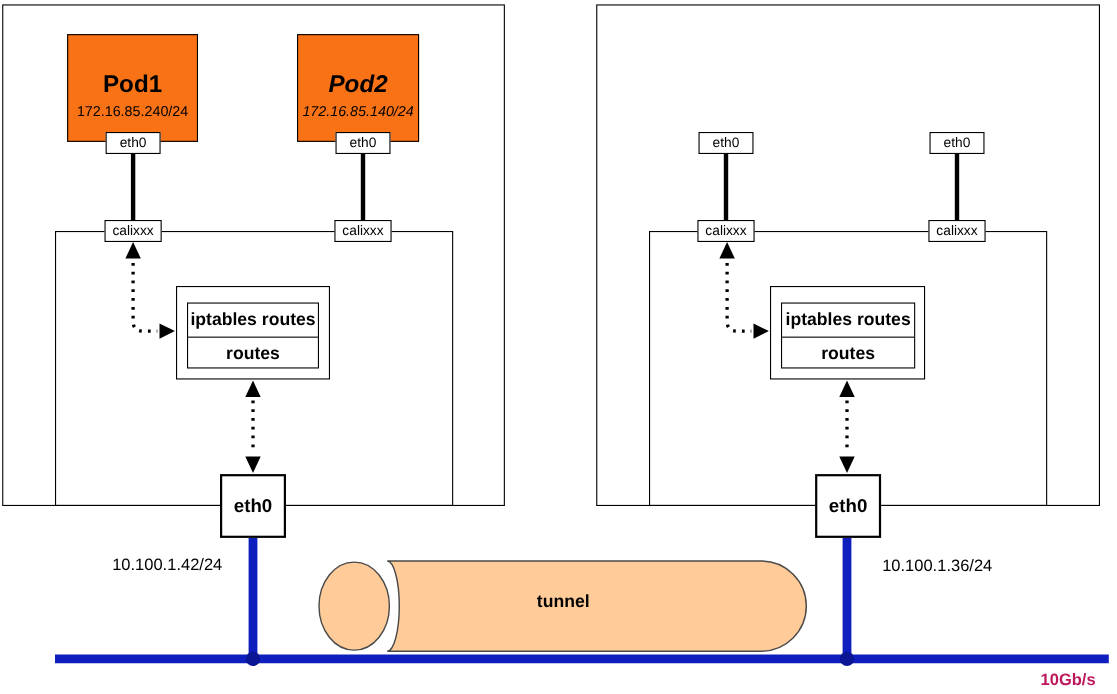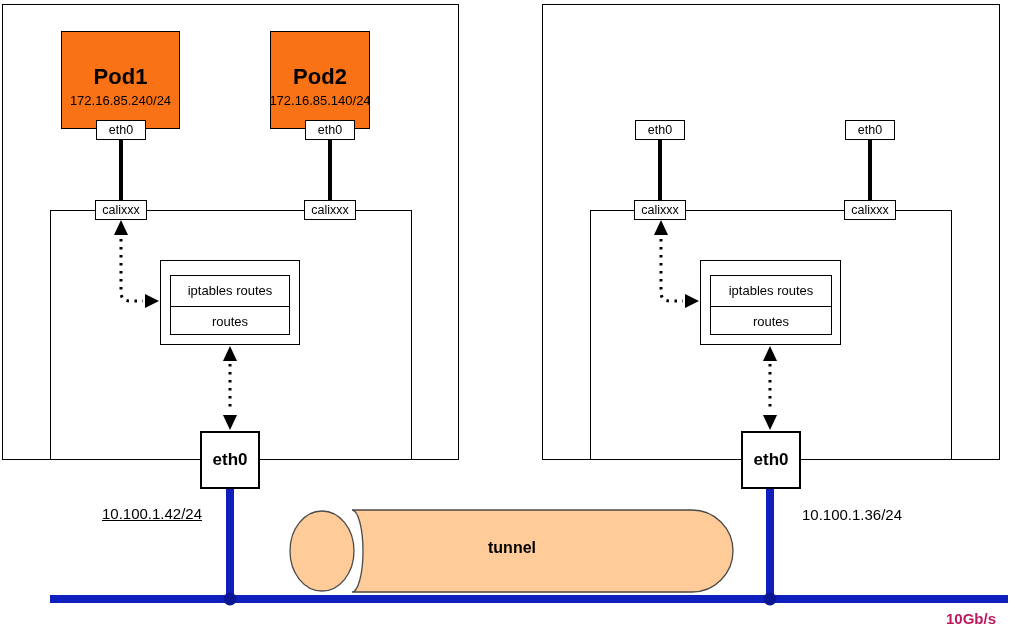--- a/index.html
+++ b/index.html
@@ -29,21 +29,21 @@
   .iface-sm {
     border: 1px solid #000; background: #fff;
     width: 52px; height: 20px; font-size: 12.5px; line-height: 18px;
     text-align: center; z-index: 3;
   }
 
   .routing-outer { border: 1.5px solid #000; background: #fff; }
   .routing-inner { border: 1.5px solid #000; background: #fff; }
   .routing-row {
     height: 30px; line-height: 29px; text-align: center;
-    font-weight: normal; font-size: 13px;
+    font-weight: bold; font-size: 16px;
   }
   .routing-row.first { border-bottom: 1.5px solid #000; }
 
   .host-eth0 {
     border: 2px solid #000; background: #fff;
     display: flex; align-items: center; justify-content: center;
     font-weight: bold; font-size: 17px; z-index: 3;
   }
 
   .host-ip { font-size: 15px; text-align: center; white-space: nowrap; }
@@ -111,35 +111,35 @@
   <div class="abs node-outer" style="left:2px; top:4px; width:457px; height:456px;"></div>
   <div class="abs node-inner" style="left:50px; top:210px; width:362px; height:250px;"></div>
 
   <div class="abs pod-box" style="left:61px; top:31px; width:119px; height:98px;">
     <div class="pod-title">Pod1</div>
     <div class="pod-ip">172.16.85.240/24</div>
   </div>
   <div class="abs iface-sm" style="left:96px; top:120px; width:50px;">eth0</div>
   <div class="abs iface-sm" style="left:95px; top:200px;">calixxx</div>
 
-  <div class="abs pod-box" style="left:270px; top:31px; width:100px; height:98px;">
+  <div class="abs pod-box" style="left:270px; top:31px; width:111px; height:98px;font-style:italic;">
     <div class="pod-title">Pod2</div>
     <div class="pod-ip">172.16.85.140/24</div>
   </div>
   <div class="abs iface-sm" style="left:305px; top:120px; width:50px;">eth0</div>
   <div class="abs iface-sm" style="left:304px; top:200px;">calixxx</div>
 
   <div class="abs routing-outer" style="left:160px; top:260px; width:140px; height:85px;"></div>
   <div class="abs routing-inner" style="left:170px; top:275px; width:120px; height:60px;">
     <div class="routing-row first">iptables routes</div>
     <div class="routing-row">routes</div>
   </div>
 
   <div class="abs host-eth0" style="left:200px; top:431px; width:60px; height:58px;">eth0</div>
-  <div class="abs host-ip" style="left:88px; top:505px; width:128px;text-decoration:underline;">10.100.1.42/24</div>
+  <div class="abs host-ip" style="left:88px; top:505px; width:128px;">10.100.1.42/24</div>
 
   <div class="abs node-outer" style="left:542px; top:4px; width:458px; height:456px;"></div>
   <div class="abs node-inner" style="left:590px; top:210px; width:362px; height:250px;"></div>
 
   <div class="abs iface-sm" style="left:635px; top:120px; width:50px;">eth0</div>
   <div class="abs iface-sm" style="left:634px; top:200px;">calixxx</div>
 
   <div class="abs iface-sm" style="left:845px; top:120px; width:50px;">eth0</div>
   <div class="abs iface-sm" style="left:844px; top:200px;">calixxx</div>
 

